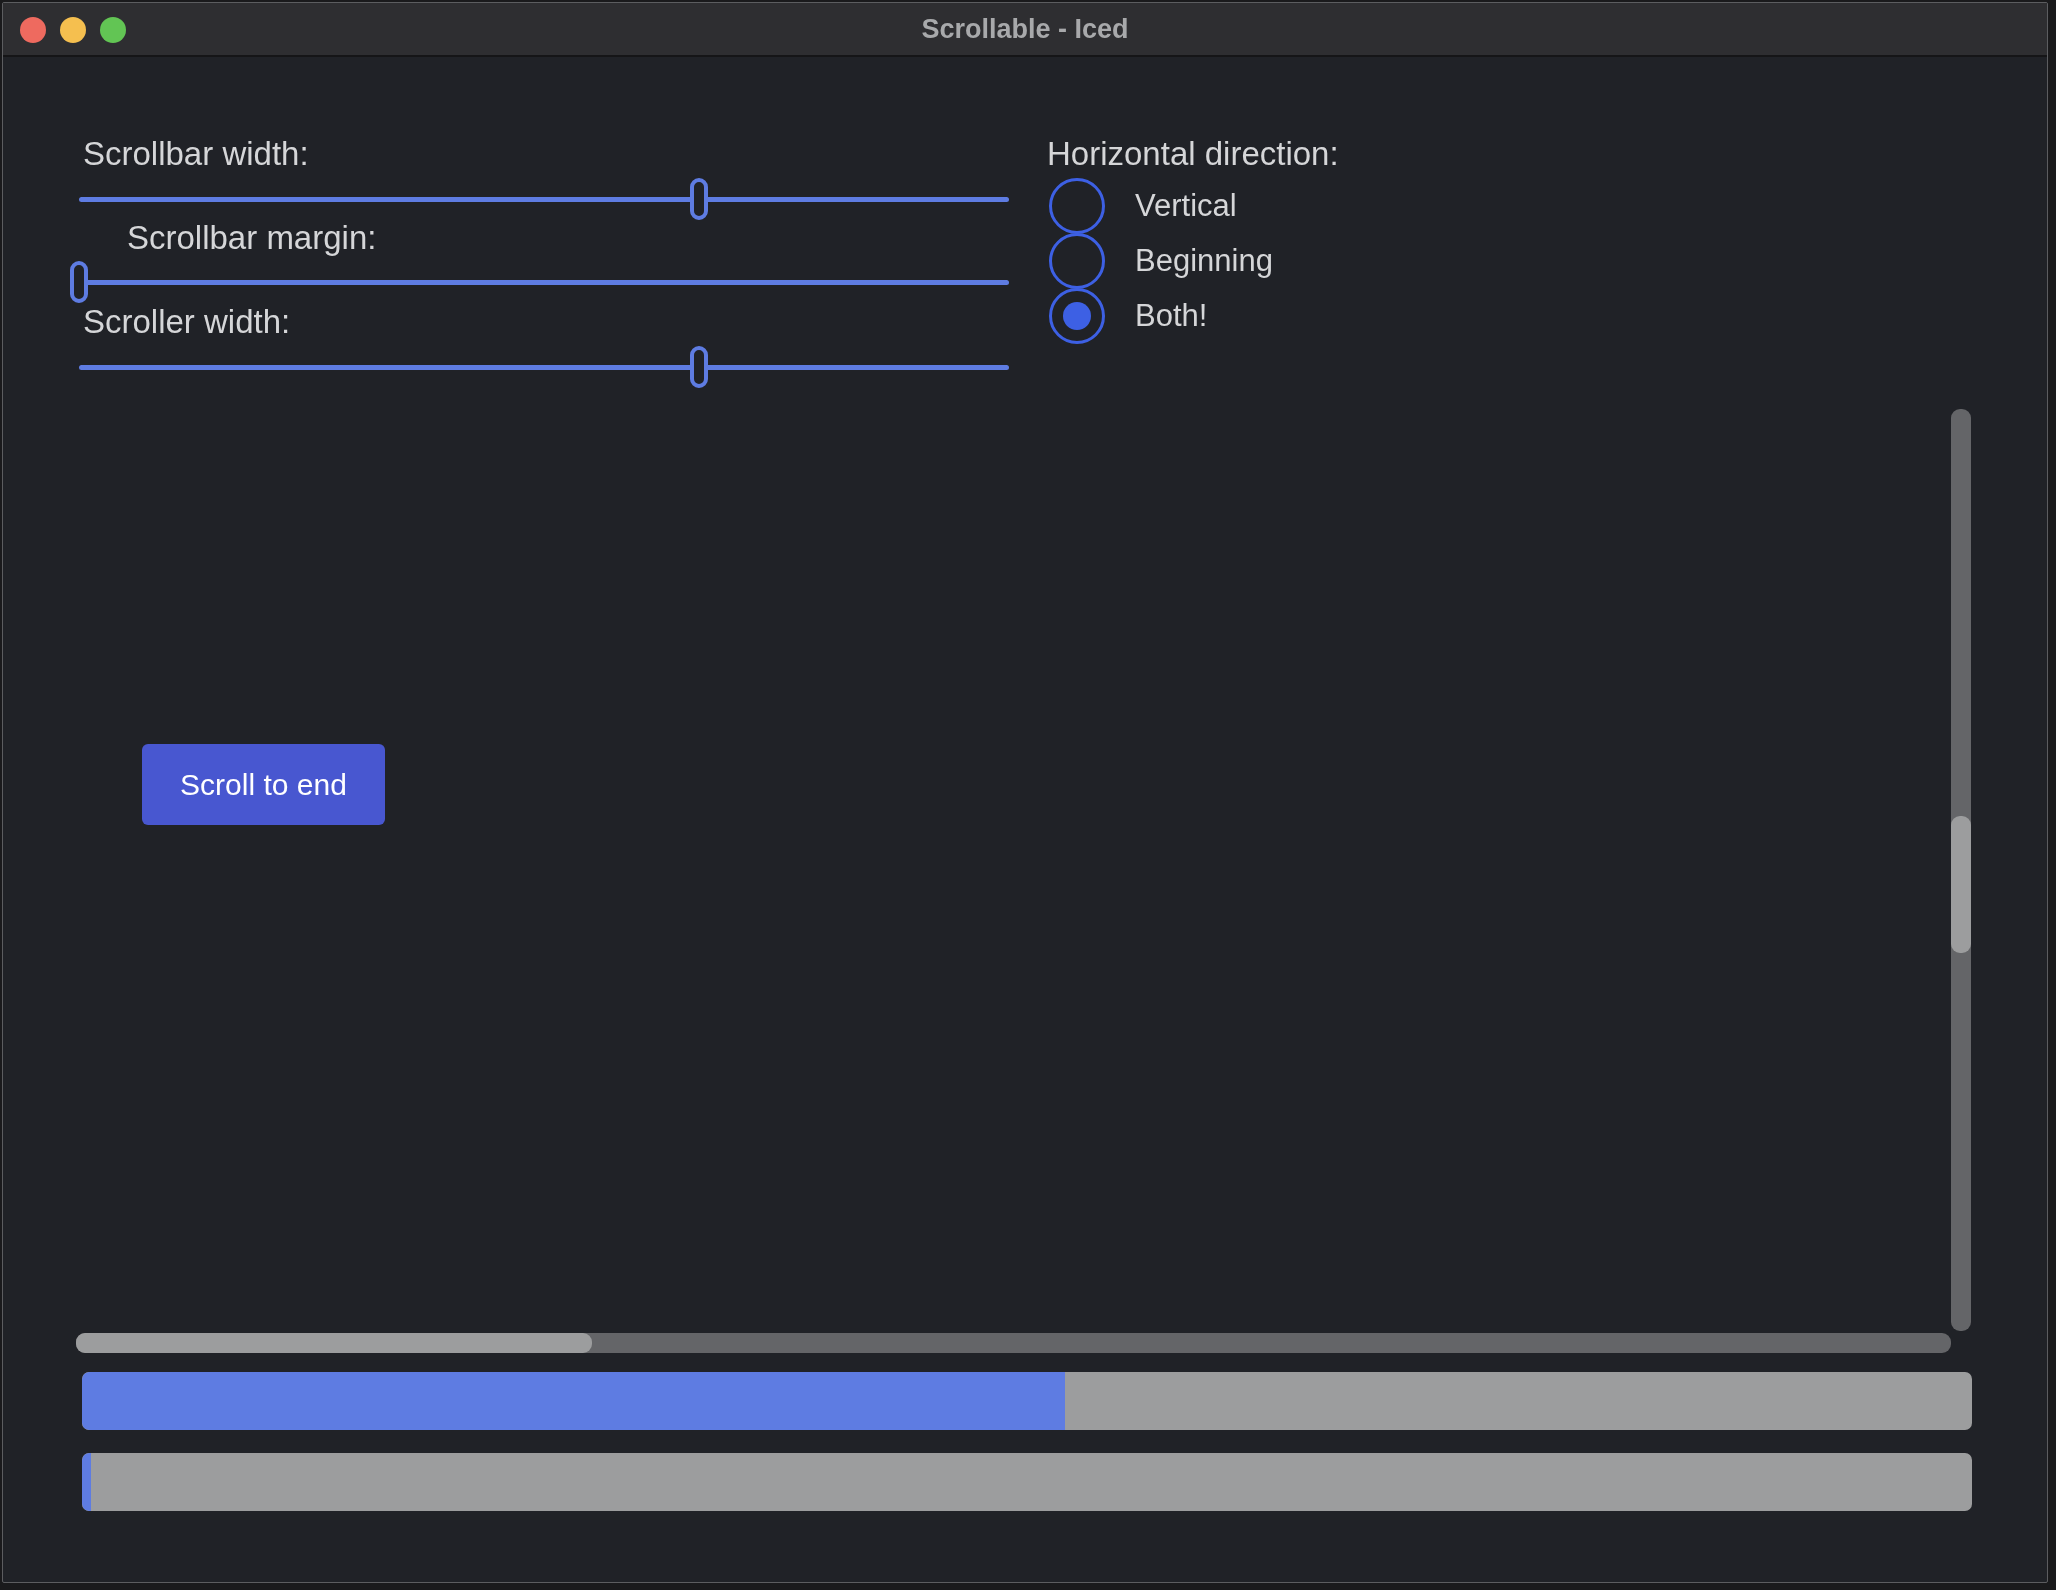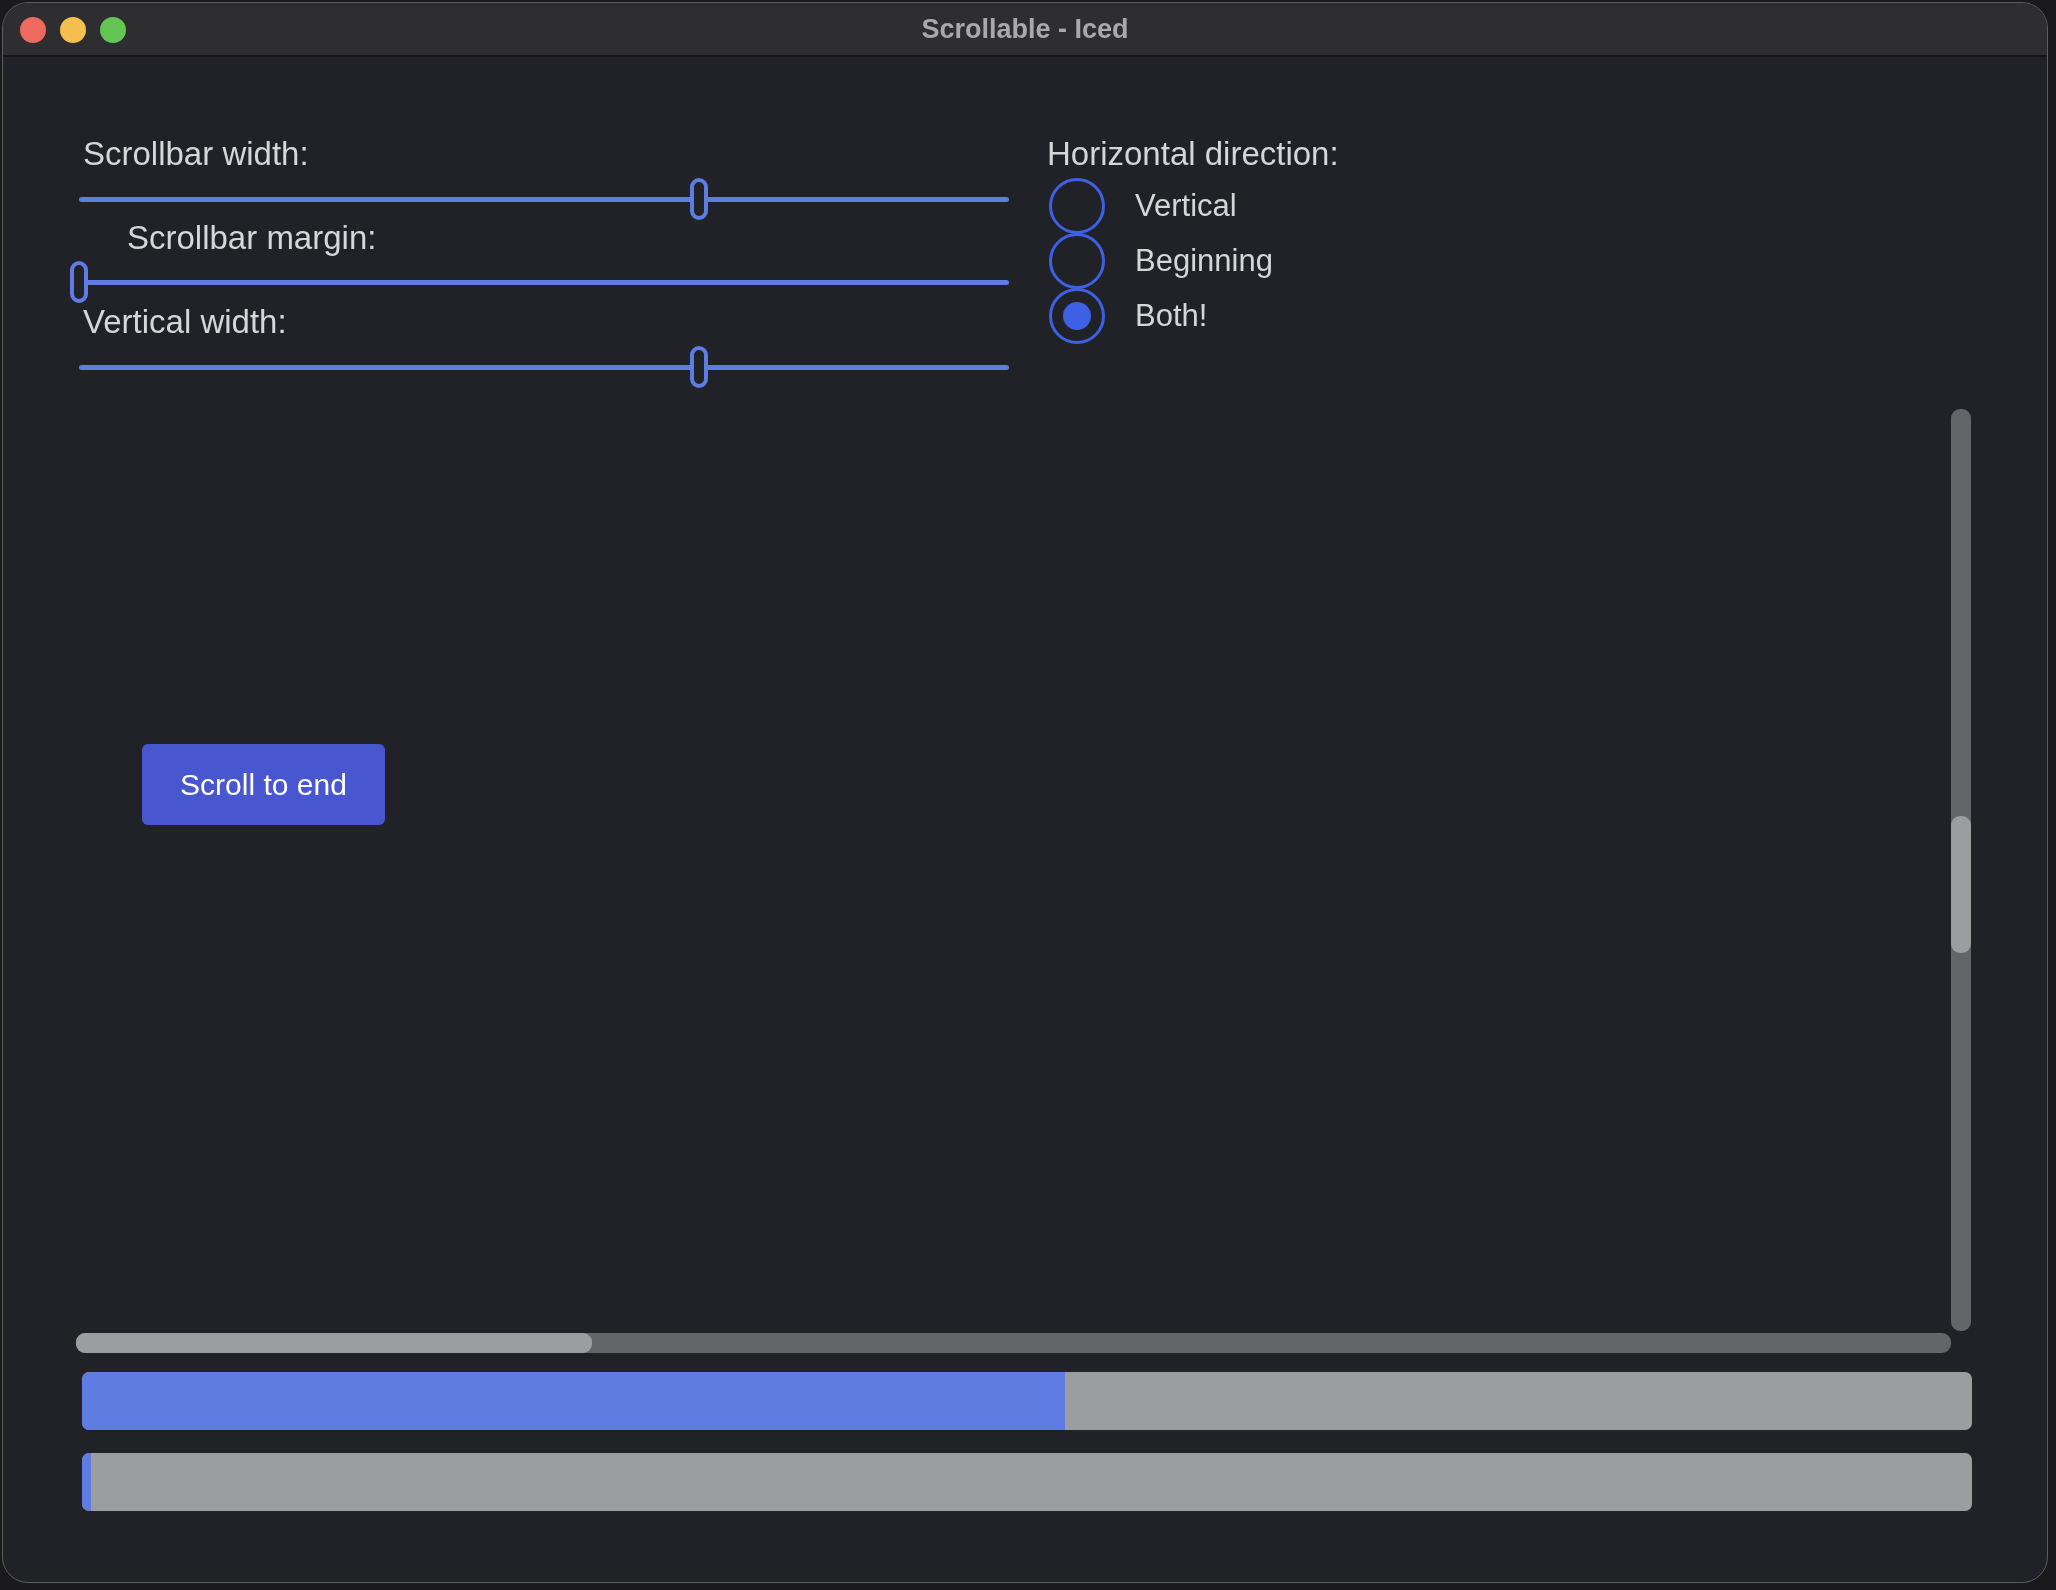--- a/index.html
+++ b/index.html
@@ -9,21 +9,21 @@
     font-family: "Liberation Sans", sans-serif;
     overflow: hidden;
   }
   .canvas { position: relative; width: 2056px; height: 1590px; }
 
   .window {
     position: absolute; left: 2px; top: 2px;
     width: 2046px; height: 1581px;
     background: var(--bg, #202227);
     border: 1px solid var(--border, #5c5d60);
-    border-radius: 26px;
+    border-radius: 2px;
     overflow: hidden;
   }
 
   
   .titlebar {
     position: absolute; left: 0; top: 0; right: 0; height: 54px;
     background: var(--titlebar, #2e2e31);
     border-bottom: 2px solid #151517;
   }
   .lights { position: absolute; left: 17px; top: 14px; display: flex; gap: 14px; }
@@ -157,21 +157,21 @@
         <div class="rail"></div>
         <div class="handle" style="left: 66.7%;"></div>
       </div>
 
       <div class="label slider-label l2">Scrollbar margin:</div>
       <div class="slider s2">
         <div class="rail"></div>
         <div class="handle" style="left: 0%;"></div>
       </div>
 
-      <div class="label slider-label l3">Vertical width:</div>
+      <div class="label slider-label l3">Scroller width:</div>
       <div class="slider s3">
         <div class="rail"></div>
         <div class="handle" style="left: 66.7%;"></div>
       </div>
 
       <div class="label radio-header">Horizontal direction:</div>
 
       <div class="radio-row r1">
         <span class="radio-circle">
           

